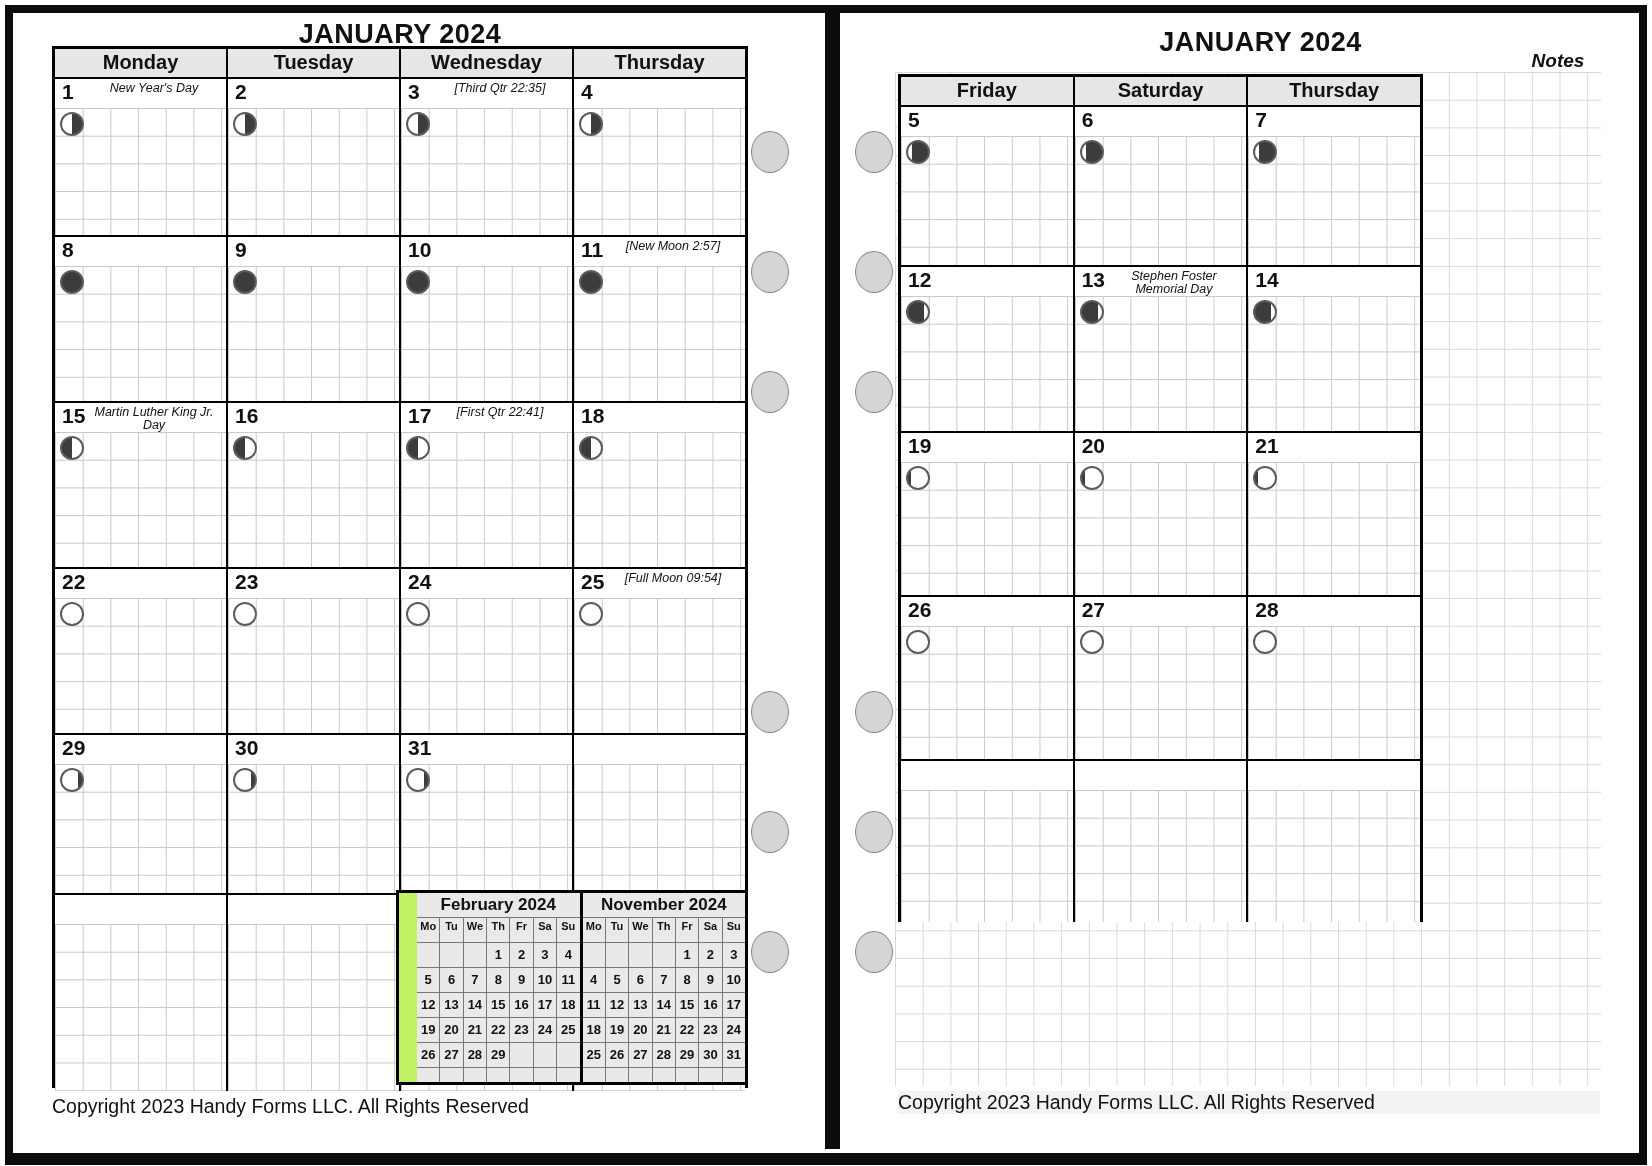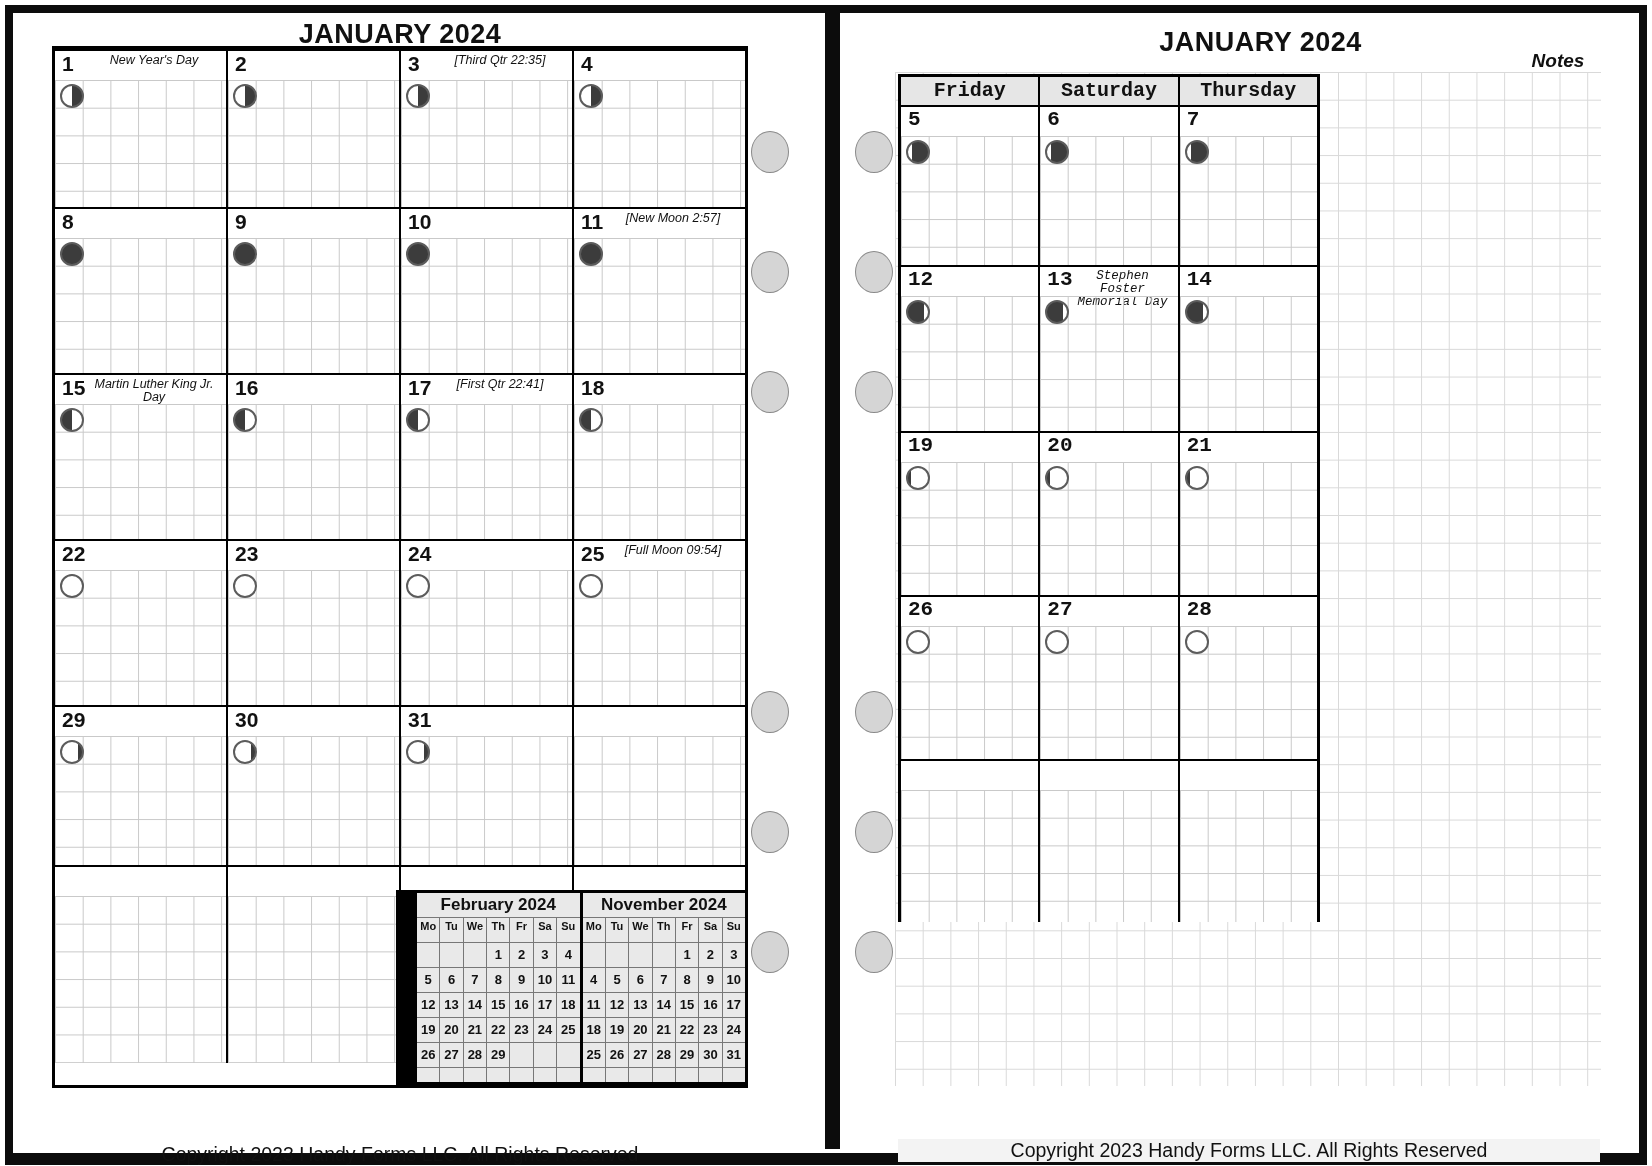--- a/index.html
+++ b/index.html
@@ -26,54 +26,60 @@
   .dnote { flex:1 1 auto; text-align:center; font-style:italic; font-size:12.5px; line-height:13px;
            padding:3px 8px 0 2px; }
   .cbody { position:absolute; left:0; right:0; top:29px; bottom:0; }
   .gridded { background-image:linear-gradient(to right,#c9c9c9 1px,transparent 1px),
                               linear-gradient(to bottom,#c9c9c9 1px,transparent 1px);
              background-size:27.7px 27.7px; }
   .moon { position:absolute; left:5px; top:4px; width:20px; height:20px; border-radius:50%;
           border:2px solid #5c5c5c; box-sizing:content-box; }
 
   
-  .mini-block { position:absolute; border:3px solid #000; background:#000000; display:flex; box-sizing:border-box;padding-left:18px; }
+  .mini-block { position:absolute; border:3px solid #000; background:#bef264; display:flex; box-sizing:border-box;padding-left:18px; }
   .mini { flex:1; display:flex; flex-direction:column; overflow:hidden; }
   .mini + .mini { border-left:3px solid #000; }
   .mini-title { height:24px; background:#e9e9e9; font-weight:bold; font-size:17px;
                 text-align:center; line-height:24px; }
   .mini-grid { flex:1; display:grid; grid-template-columns:repeat(7,1fr);
                grid-auto-rows:1fr; gap:1px; background:#777; border-top:1px solid #777; }
   .mini-hcell { background:#e9e9e9; font-weight:bold; font-size:11px; text-align:center; line-height:16px; }
   .mini-cell { background:#e9e9e9; font-weight:bold; font-size:13px; text-align:center; line-height:24px; }
 
   
   .notes-grid { position:absolute;
                 background-image:linear-gradient(to right,#d9d9d9 1px,transparent 1px),
                                  linear-gradient(to bottom,#d9d9d9 1px,transparent 1px);
                 background-size:27.7px 27.7px; }
   .notes-label { position:absolute; font-weight:bold; font-style:italic; font-size:19px; text-align:center; }
 
-  .copyright { position:absolute; text-align:center; font-size:19.5px;margin-top:48px; }
+  .copyright { position:absolute; font-size:19.5px; }
   .copy-band { background:#f3f3f3; }
 
   .hole { position:absolute; width:38px; height:42px; border-radius:50%;
           background:#d5d5d5; border:1.5px solid #8a8a8a; box-sizing:border-box; }
 </style>
 </head>
 <body>
 
 <div class="book">
   <div class="frame">
     <div class="inner">
 
       <div>
         <div class="page-title" style="left:39px; top:6px; width:696px;">JANUARY 2024</div>
 
         <div class="cal-table" style="left:39px; top:33px; width:696px; height:1042px;">
+          <div class="hrow">
+              <div class="hcell">Monday</div>
+              <div class="hcell">Tuesday</div>
+              <div class="hcell">Wednesday</div>
+              <div class="hcell">Thursday</div>
+            </div>
           <div>
               <div class="wrow" style="height: 158px;">
                 <div class="dcell">
                   <div class="strip">
                     <span class="dnum">1</span>
                     <span class="dnote">New Year's Day</span>
                   </div>
                   <div class="cbody gridded">
                     <span class="moon" style="background: linear-gradient(90deg, rgb(255, 255, 255) 50%, rgb(60, 60, 60) 50%);"></span>
                   </div>
@@ -374,21 +380,21 @@
         <div class="copyright" style="left:39px; top:1082px; width:696px;">Copyright 2023 Handy Forms LLC. All Rights Reserved</div>
       </div>
 
       <div>
         <div class="notes-grid" style="left:882px; top:59px; width:706px; height:1014px;"></div>
 
         <div class="page-title" style="left:885px; top:14px; width:725px;">JANUARY 2024</div>
 
         <div class="notes-label" style="left:1465px; top:37px; width:160px;font-style:italic;">Notes</div>
 
-        <div class="cal-table" style="left:885px; top:61px; width:422px; height:848px;font-family:Liberation Mono, monospace;">
+        <div class="cal-table" style="left:885px; top:61px; width:525px; height:848px;">
           <div class="hrow">
               <div class="hcell">Friday</div>
               <div class="hcell">Saturday</div>
               <div class="hcell">Thursday</div>
             </div>
           <div>
               <div class="wrow" style="height: 160px;">
                 <div class="dcell">
                   <div class="strip">
                     <span class="dnum">5</span>

